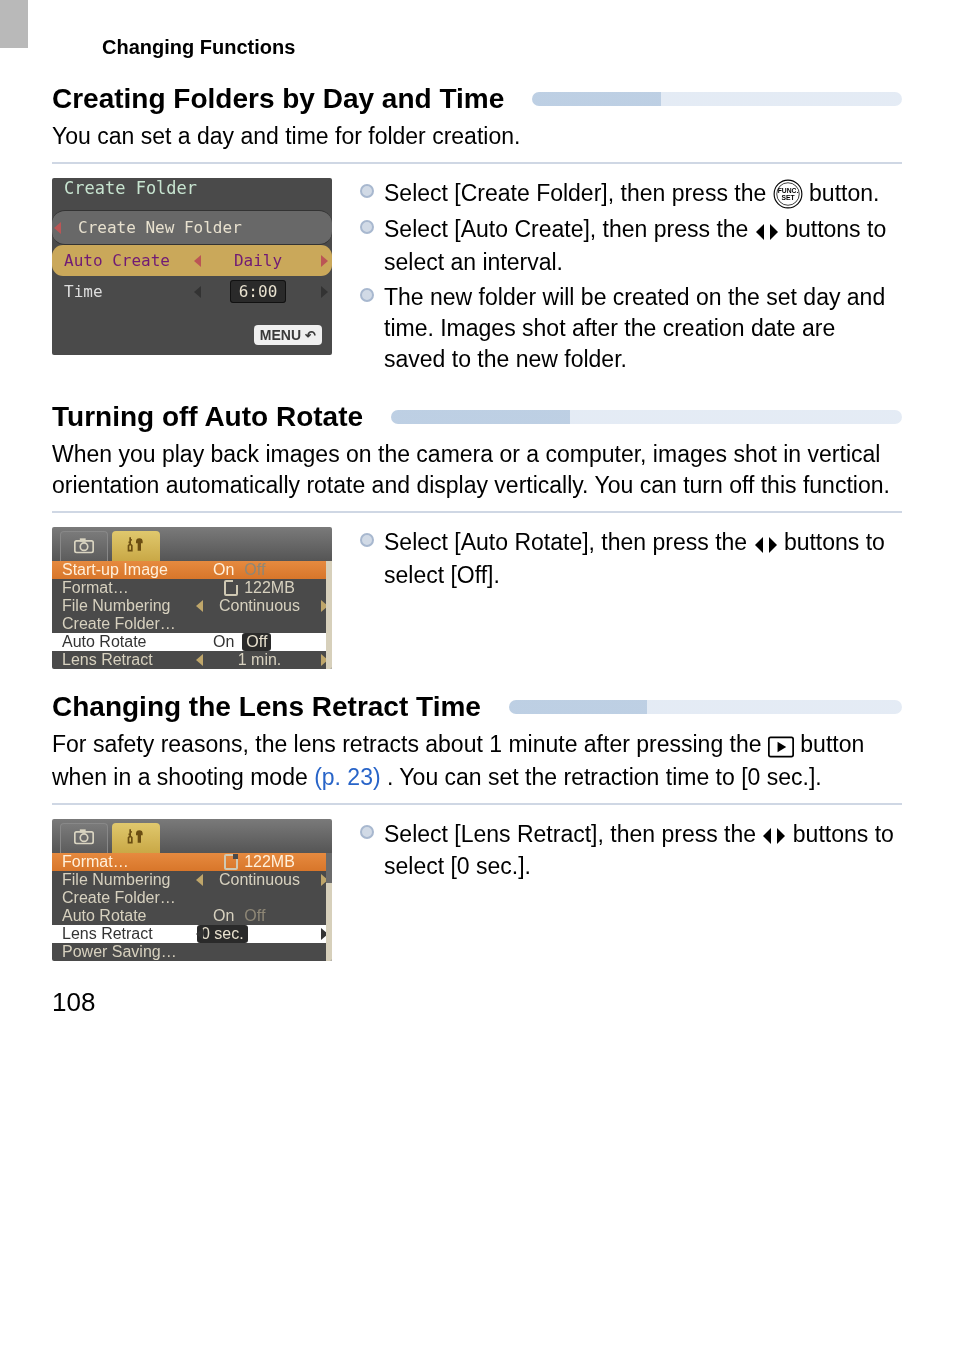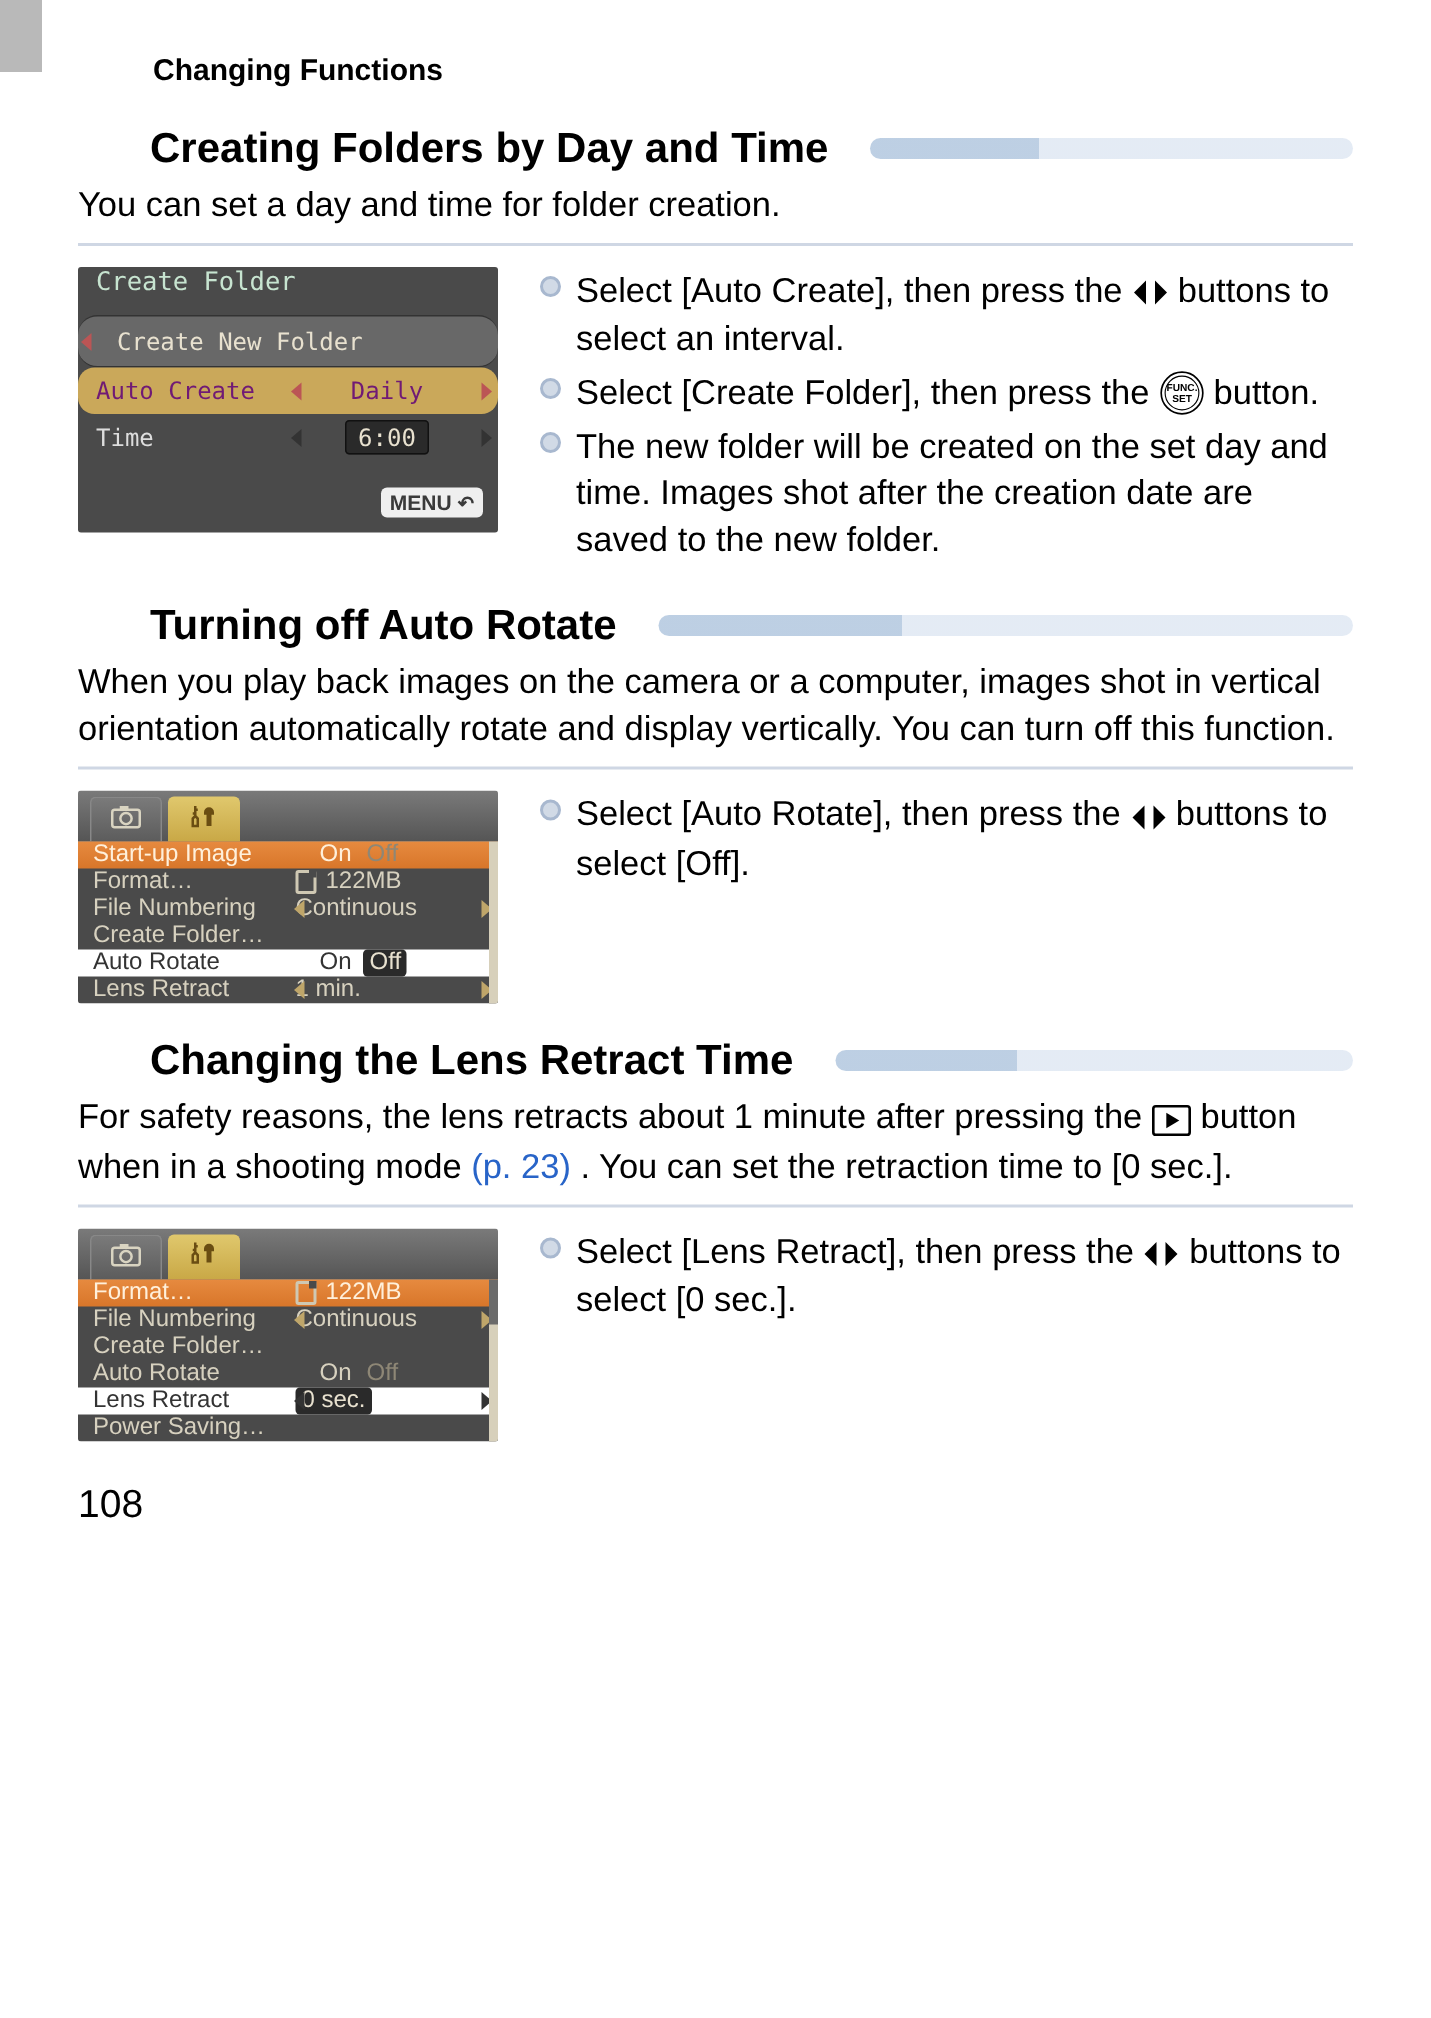--- a/index.html
+++ b/index.html
@@ -1,20 +1,20 @@
 <!DOCTYPE html>
 <html><head>
 <meta charset="utf-8">
 <style>
   * { margin:0; padding:0; box-sizing:border-box; }
   body { font-family: Arial, Helvetica, sans-serif; background:#fff; width:954px; font-size:22px; color:#000; }
   .page { padding:36px 52px 52px 52px; position:relative; }
   .side-tab { position:absolute; left:0; top:0; width:28px; height:48px; background:#b9b9b9; }
   .chapter-title { font-weight:bold; font-size:20px; margin-bottom:24px; margin-left:50px;}
-  h2.sec { font-family: Arial Black, Arial, sans-serif; font-weight:900; font-size:28px; display:flex; align-items:center; gap:28px; margin-bottom:6px;margin-left:48px;}
+  h2.sec { font-family: Arial Black, Arial, sans-serif; font-weight:900; font-size:28px; display:flex; align-items:center; gap:28px; margin-bottom:6px;}
   h2.sec .bar { flex:1; height:14px; border-radius:7px; background:linear-gradient(to right,#6d95c2 0 35%, #c3d3e8 35% 100%); opacity:.45;}
   .intro { font-size:23px; line-height:1.35; margin-bottom:10px;}
   .hr { height:2px; background:#cfd7e4; margin:10px 0 14px 0;}
   .block { display:flex; gap:28px; margin-bottom:22px;}
   .shot { width:280px; flex:none; }
   .bullets { flex:1; }
   .bi { display:flex; gap:10px; margin-bottom:4px; font-size:23px; line-height:1.35;}
   .dot { width:14px; height:14px; border-radius:50%; background:#d1dae6; border:2px solid #a8b8cf; margin-top:6px; flex:none;}
   .link { color:#2864c8;}
   .pagenum { font-size:26px; margin-top:26px;}
@@ -37,21 +37,21 @@
   .menu-btn .undo { font-size:13px;}
 
   
   .tabbar { display:flex; background:linear-gradient(#7a7a7a,#555); height:34px; align-items:flex-end; padding-left:8px; gap:4px;}
   .tab { width:48px; height:30px; border-top-left-radius:4px; border-top-right-radius:4px; display:flex; align-items:center; justify-content:center;}
   .tab.cam-t { background:linear-gradient(#7a7a7a,#5c5c5c); color:#d9d4c1; border:1px solid #888; border-bottom:none;}
   .tab.tool-t { background:linear-gradient(#e0c86d,#c9a846); color:#5a3f0f;}
   .body2 { background:#4a4a4a; }
   .mrow { display:flex; align-items:center; padding:5px 10px; font-size:16px; height:18px; position:relative;}
   .mrow .mk { flex:0 0 135px; color:#d7d1bf;}
-  .mrow .mv { flex:1; color:#d7d1bf; display:flex; align-items:center; gap:6px; }
+  .mrow .mv { flex:1; color:#d7d1bf; display:flex; align-items:center; gap:6px; justify-content:center;}
   .mrow.hi { background:linear-gradient(#e68a3f,#d8762a); }
   .mrow.hi .mk, .mrow.hi .mv { color:#fff0db;}
   .mrow.sel-strip { background:#fff; }
   .mrow.sel-strip .mk { color:#333;}
   .mrow.sel-strip .mv { color:#333;}
   .mrow .stri-l { width:0;height:0;border-top:6px solid transparent;border-bottom:6px solid transparent;border-right:7px solid #bfa66a; position:absolute; left:144px;}
   .mrow .stri-r { width:0;height:0;border-top:6px solid transparent;border-bottom:6px solid transparent;border-left:7px solid #bfa66a; position:absolute; right:4px;}
   .scroll-ind { position:absolute; right:0; top:34px; bottom:0; width:6px; background:#6b6b6b;}
   .scroll-thumb { position:absolute; right:0; width:6px; background:#d7d0bb;}
   .camwrap { position:relative;}
@@ -107,43 +107,43 @@
           <span>MENU</span>
           <span class="undo">↶</span>
         </span>
       </div>
     </div>
   </div>
   <div class="bullets">
     <div class="bi">
       <span class="dot"></span>
       <span>
-        <span>Select [Auto Create], then press the </span>
-        <span class="lr-icon">
-          <svg viewBox="0 0 24 20">
-                <polygon points="9,2 9,18 1,10" fill="#000"></polygon>
-                <polygon points="15,2 15,18 23,10" fill="#000"></polygon>
-              </svg>
-        </span>
-        <span>buttons to select an interval.</span>
-      </span>
-    </div>
-    <div class="bi">
-      <span class="dot"></span>
-      <span>
         <span>Select [Create Folder], then press the </span>
         <span class="func-icon">
           <svg viewBox="0 0 40 40">
                 <circle cx="20" cy="20" r="18.5" fill="none" stroke="#000" stroke-width="1.5"></circle>
                 <circle cx="20" cy="20" r="15" fill="none" stroke="#000" stroke-width="1"></circle>
                 <text x="20" y="18" text-anchor="middle" font-size="9" font-family="Arial" font-weight="bold">FUNC.</text>
                 <text x="20" y="28" text-anchor="middle" font-size="9" font-family="Arial" font-weight="bold">SET</text>
               </svg>
         </span>
         <span>button.</span>
+      </span>
+    </div>
+    <div class="bi">
+      <span class="dot"></span>
+      <span>
+        <span>Select [Auto Create], then press the </span>
+        <span class="lr-icon">
+          <svg viewBox="0 0 24 20">
+                <polygon points="9,2 9,18 1,10" fill="#000"></polygon>
+                <polygon points="15,2 15,18 23,10" fill="#000"></polygon>
+              </svg>
+        </span>
+        <span>buttons to select an interval.</span>
       </span>
     </div>
     <div class="bi">
       <span class="dot"></span>
       <span>The new folder will be created on the set day and time. Images shot after the creation date are saved to the new folder.</span>
     </div>
   </div>
 </div>
 
 <h2 class="sec">

